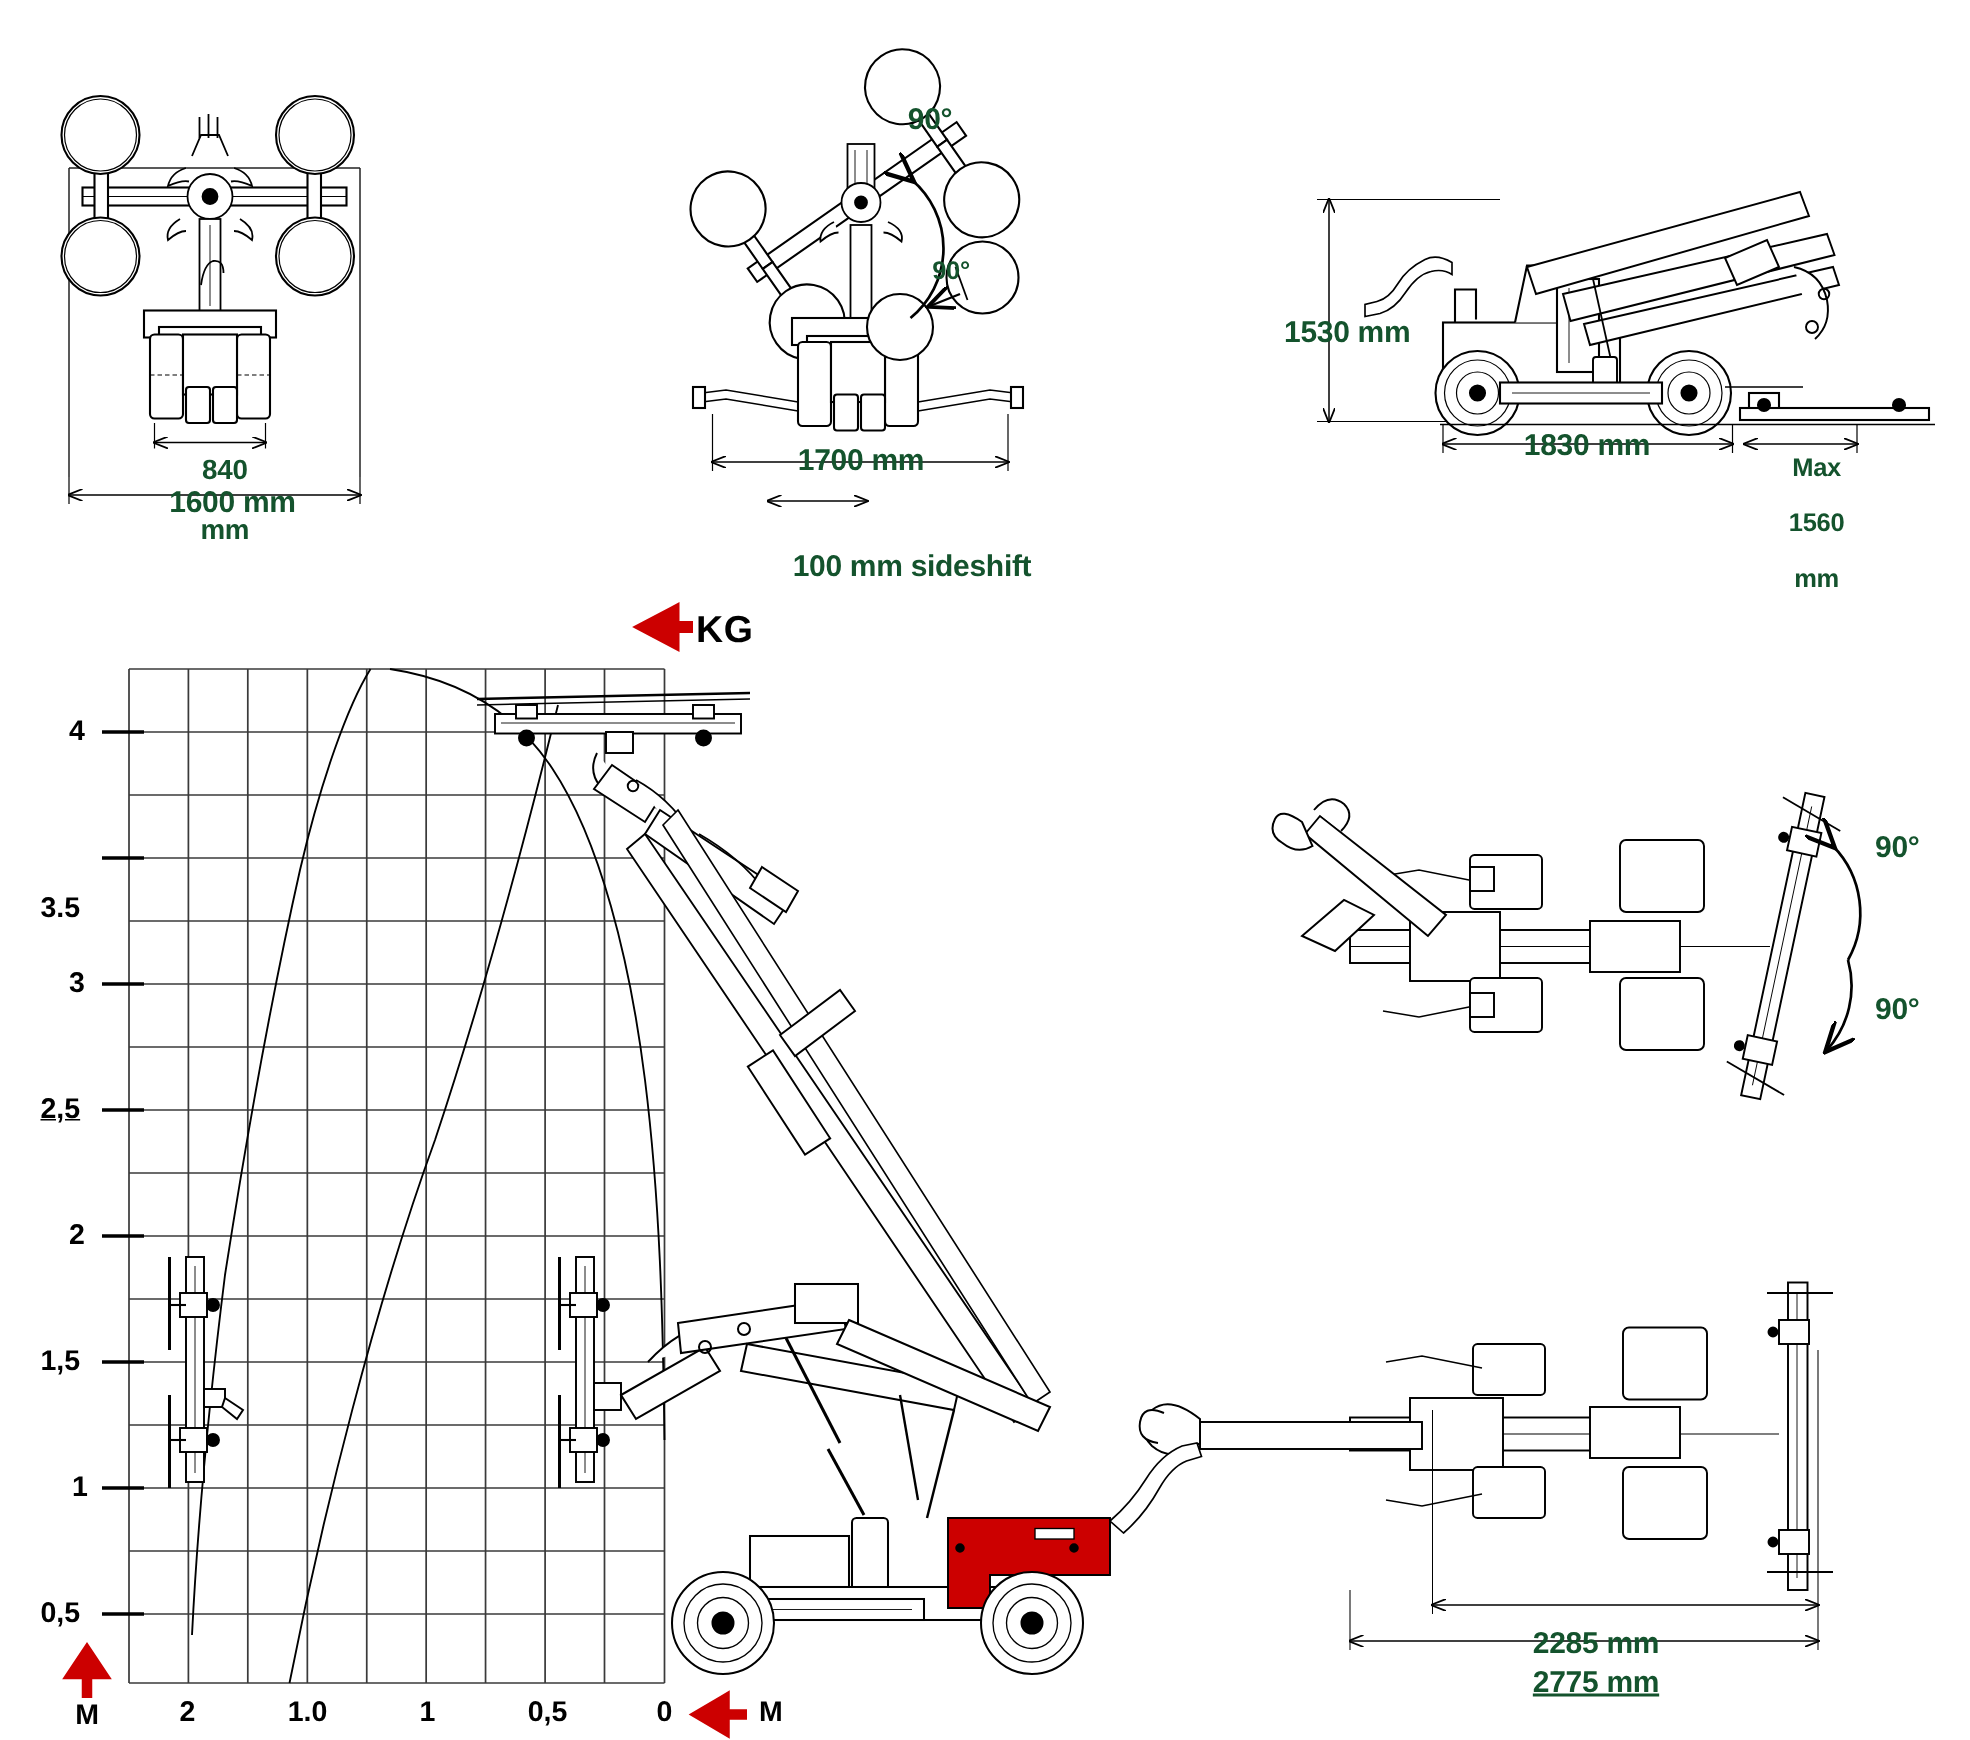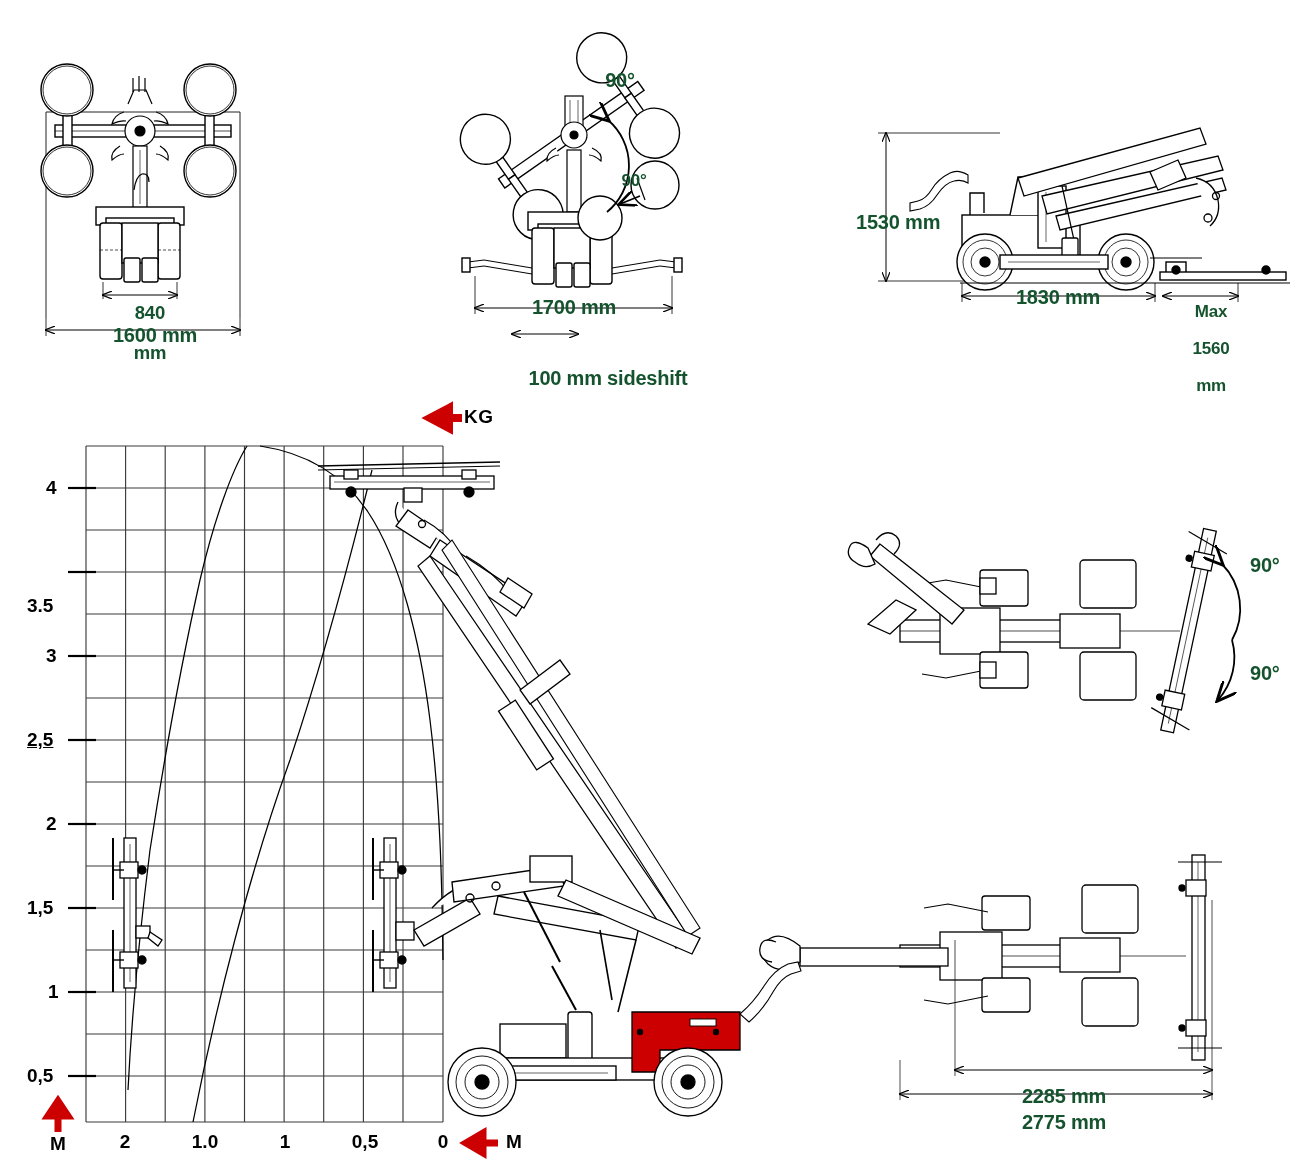--- a/index.html
+++ b/index.html
@@ -34,21 +34,21 @@
   .axislabel {
     position: absolute;
     font-weight: bold;
     font-size: 19px;
     color: #000;
     white-space: pre;
   }
   .kgrow {
     position: absolute;
     font-weight: bold;
-    font-size: 19px;
+    font-size: 25px;
     letter-spacing: 0.5px;
     white-space: pre;
   }
 </style>
 </head>
 <body>
 
 <div class="stage">
 
   <svg class="layer" viewBox="0 0 1313 1160">
@@ -510,21 +510,21 @@
   <div class="dimtext t17 center" style="left:1202px; top:285px;">
     <span>Max</span><br>
     <span>1560</span><br>
     <span>mm</span>
   </div>
 
   <div class="dimtext t20" style="left:1250px; top:555px;">90°</div>
   <div class="dimtext t20" style="left:1250px; top:663px;">90°</div>
 
   <div class="dimtext t20 center" style="left:1064px; top:1086px;">2285 mm</div>
-  <div class="dimtext t20 center" style="left:1064px; top:1112px;">2775 mm</div>
+  <div class="dimtext t20 center" style="left:1064px; top:1112px;text-decoration:underline;">2775 mm</div>
 
   <div class="kgrow" style="left:464px; top:406px;">KG</div>
 
   <div class="axislabel" style="left:46px; top:477px;">4</div>
   <div class="axislabel" style="left:27px; top:561px;margin-top:34px;">3.5</div>
   <div class="axislabel" style="left:46px; top:645px;">3</div>
   <div class="axislabel" style="left:27px; top:729px;text-decoration:underline;">2,5</div>
   <div class="axislabel" style="left:46px; top:813px;">2</div>
   <div class="axislabel" style="left:27px; top:897px;">1,5</div>
   <div class="axislabel" style="left:48px; top:981px;">1</div>

